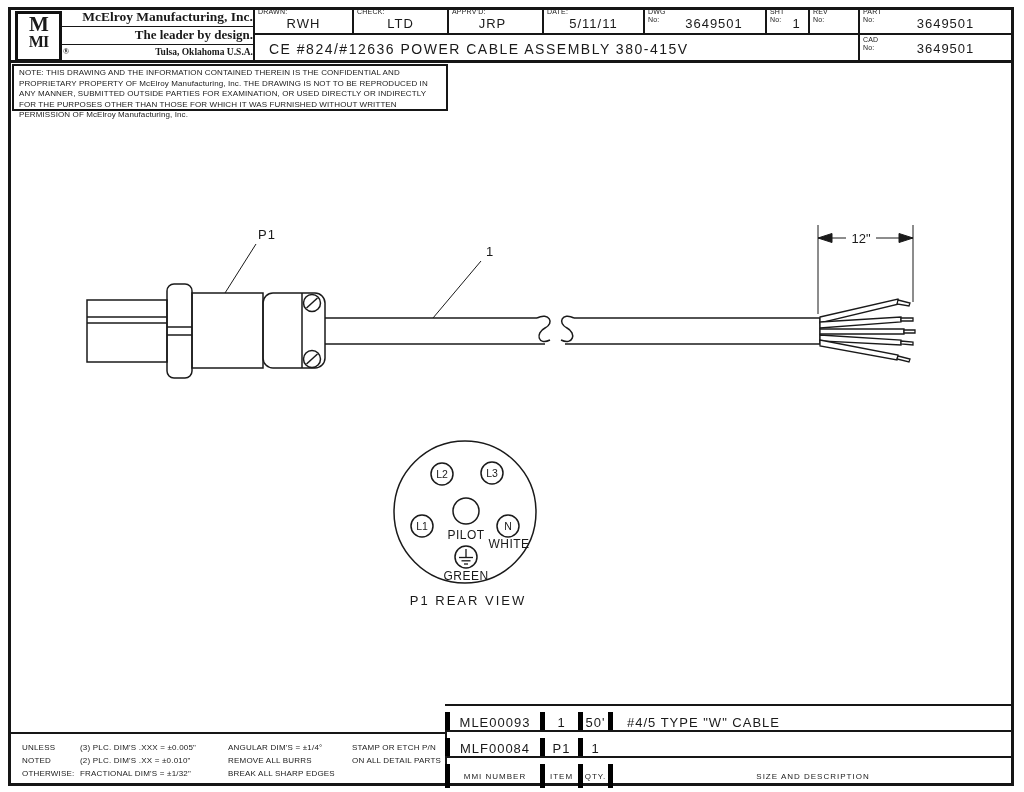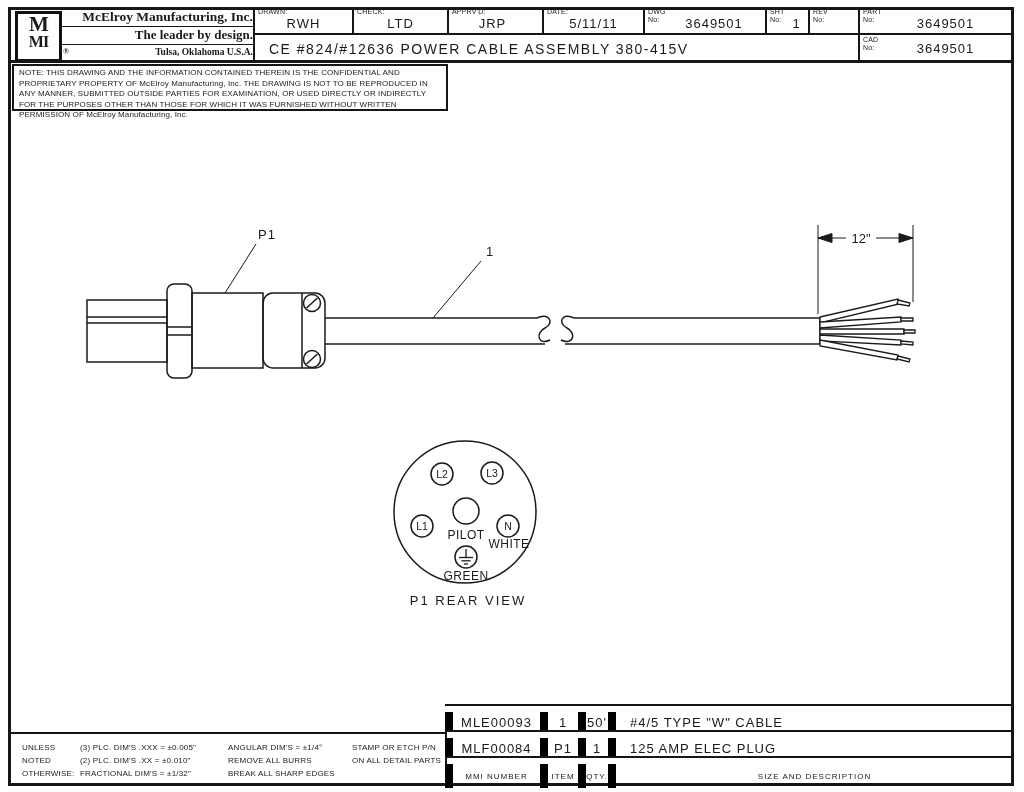--- a/index.html
+++ b/index.html
@@ -27,21 +27,21 @@
   .coreg{position:absolute;left:2px;top:2px;font-size:8px;}
   
   .notebox{left:12px;top:64px;width:436px;height:47px;border:2.5px solid #161616;
            padding:2px 5px;font-size:8px;line-height:10.6px;letter-spacing:0.1px;text-align:left;}
   
   .tolbox{left:8px;top:732px;width:439px;height:50px;border-top:2.5px solid #161616;border-right:2.5px solid #161616;}
   .tolcol{position:absolute;top:7px;font-size:8px;line-height:13px;letter-spacing:0.2px;white-space:nowrap;}
   
   .ptable{left:445px;top:704px;width:568px;height:82px;}
   .prow{position:absolute;left:0;width:568px;height:26px;border-top:2px solid #161616;display:flex;}
-  .pcell{box-sizing:border-box;border-left:8px solid #000000;display:flex;align-items:center;justify-content:center;
+  .pcell{box-sizing:border-box;border-left:5px solid #000000;display:flex;align-items:center;justify-content:center;
          font-size:13px;letter-spacing:1px;white-space:nowrap;margin-top:6px;}
   .pcell.desc{justify-content:flex-start;padding-left:14px;}
   .pcell.hdr{font-size:8px;letter-spacing:1px;justify-content:center;padding-left:0;}
   .w1{width:95px;} .w2{width:38px;} .w3{width:30px;} .w4{width:405px;}
   
   .ct{font-family:"Liberation Sans",sans-serif;fill:#1a1a1a;}
 </style>
 </head>
 <body>
 
@@ -222,21 +222,20 @@
     <div class="prow" style="top:0;">
       <div class="pcell w1">MLE00093</div>
       <div class="pcell w2">1</div>
       <div class="pcell w3">50'</div>
       <div class="pcell w4 desc">#4/5 TYPE "W" CABLE</div>
     </div>
     <div class="prow" style="top:26px;">
       <div class="pcell w1">MLF00084</div>
       <div class="pcell w2">P1</div>
       <div class="pcell w3">1</div>
-      <div class="pcell w4 desc">125 AMP ELEC PLUG</div>
     </div>
     <div class="prow" style="top:52px;height:30px;">
       <div class="pcell hdr w1">MMI NUMBER</div>
       <div class="pcell hdr w2">ITEM</div>
       <div class="pcell hdr w3">QTY.</div>
       <div class="pcell hdr w4">SIZE AND DESCRIPTION</div>
     </div>
   </div>
 
 </div>

